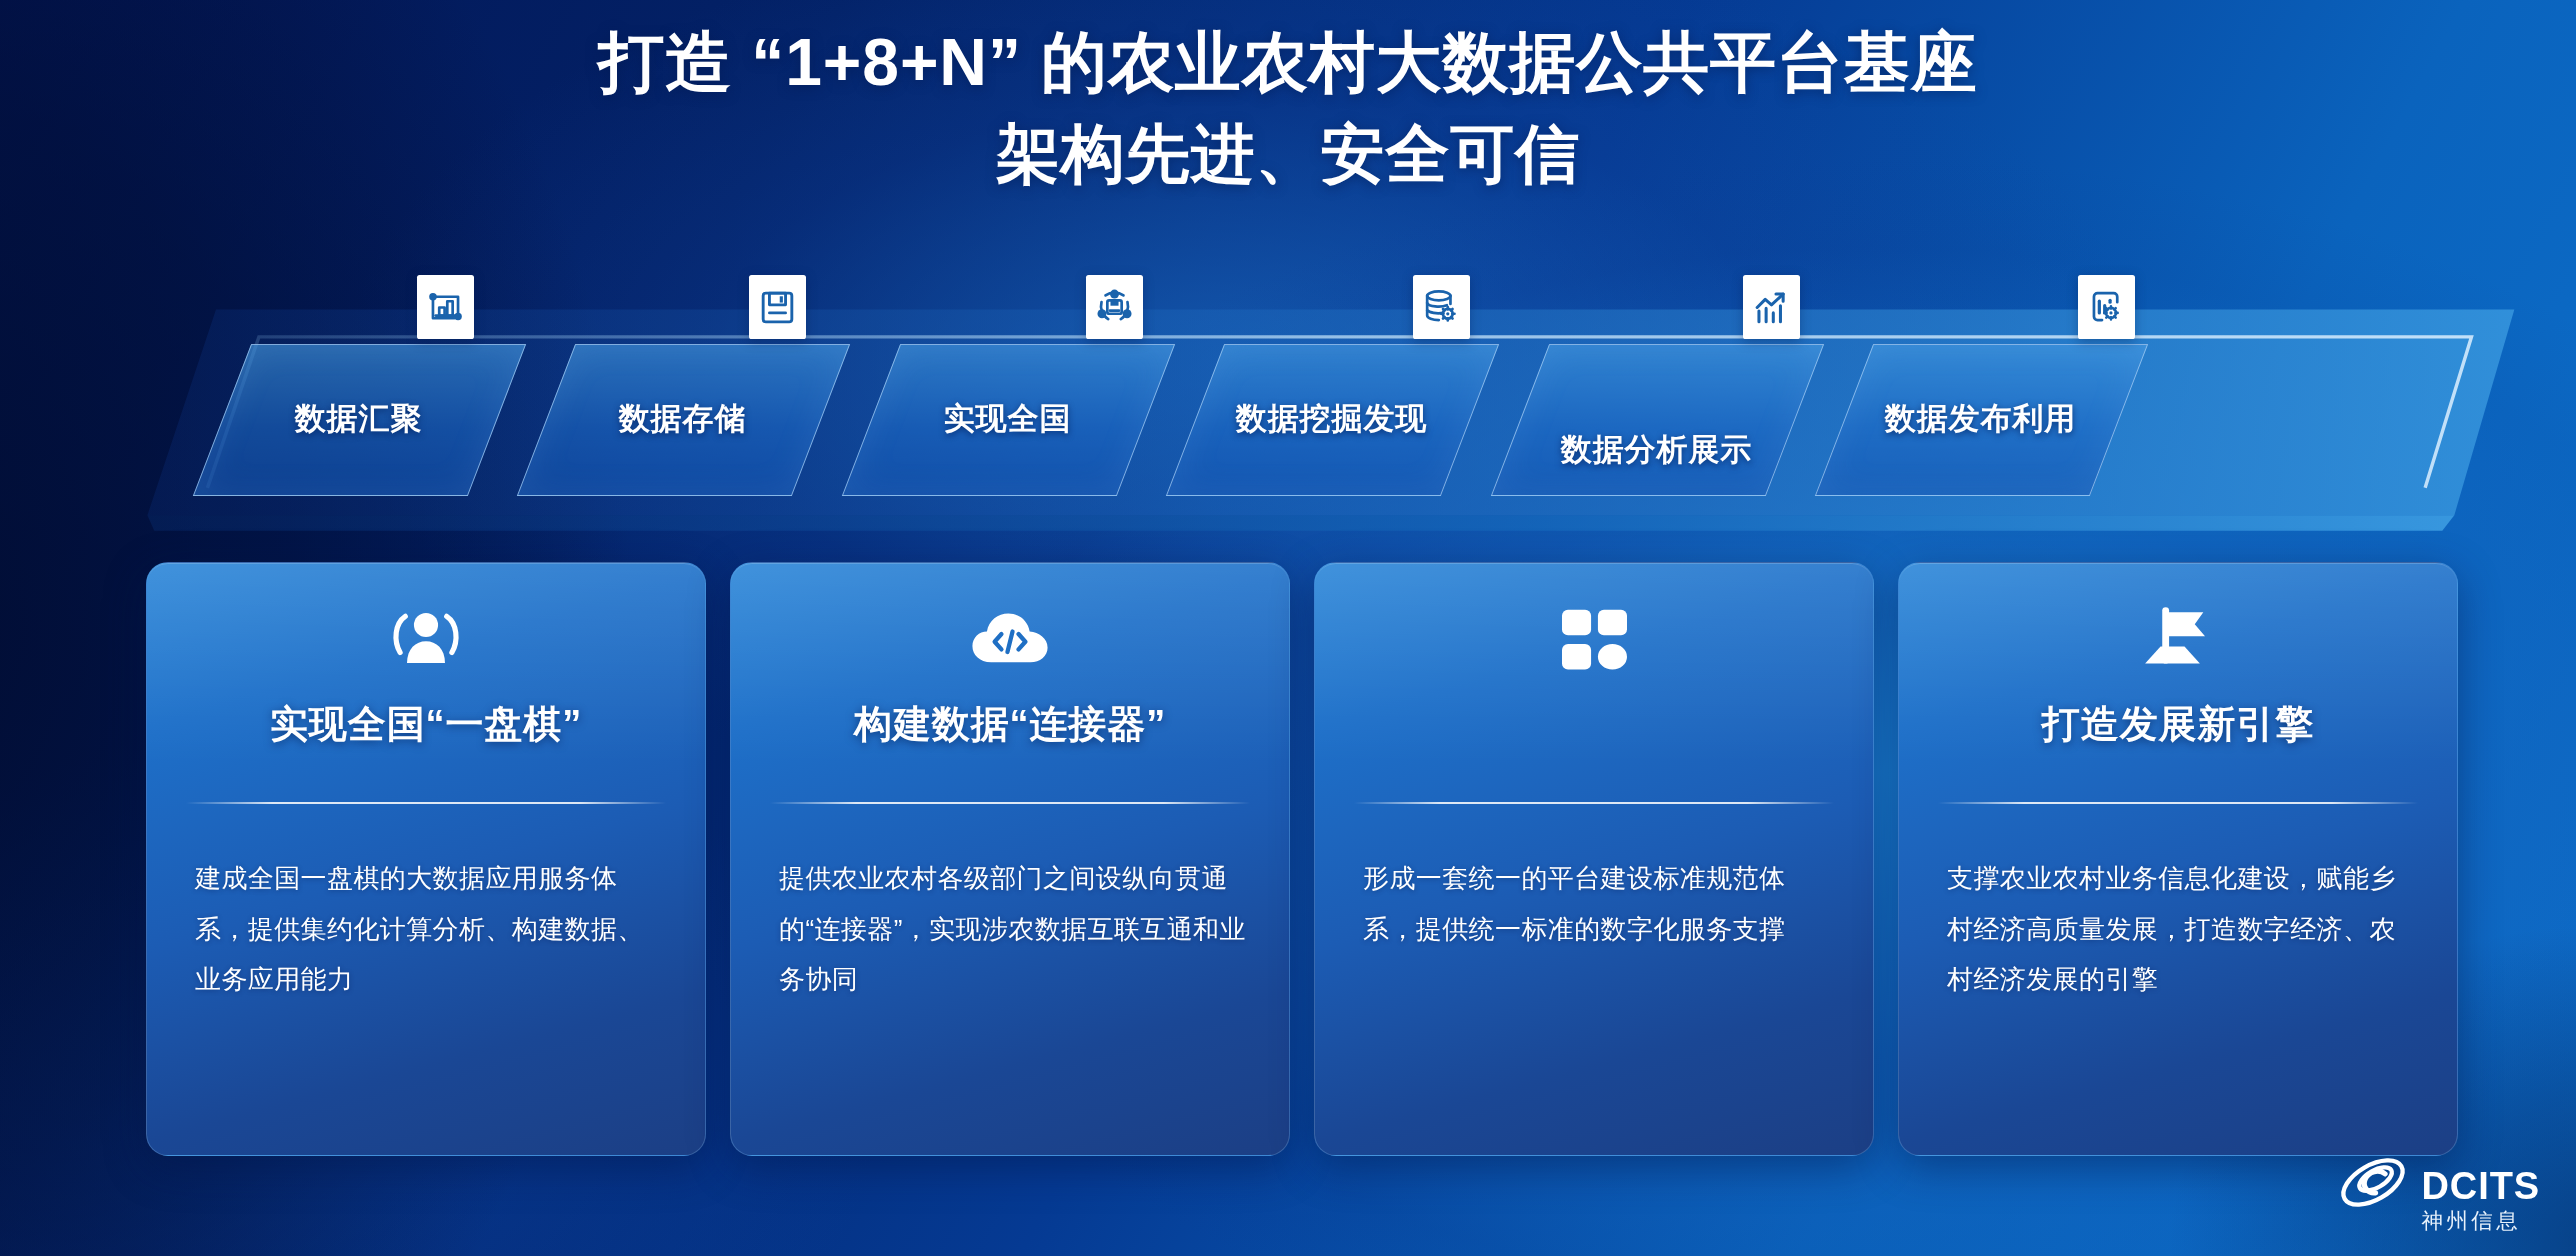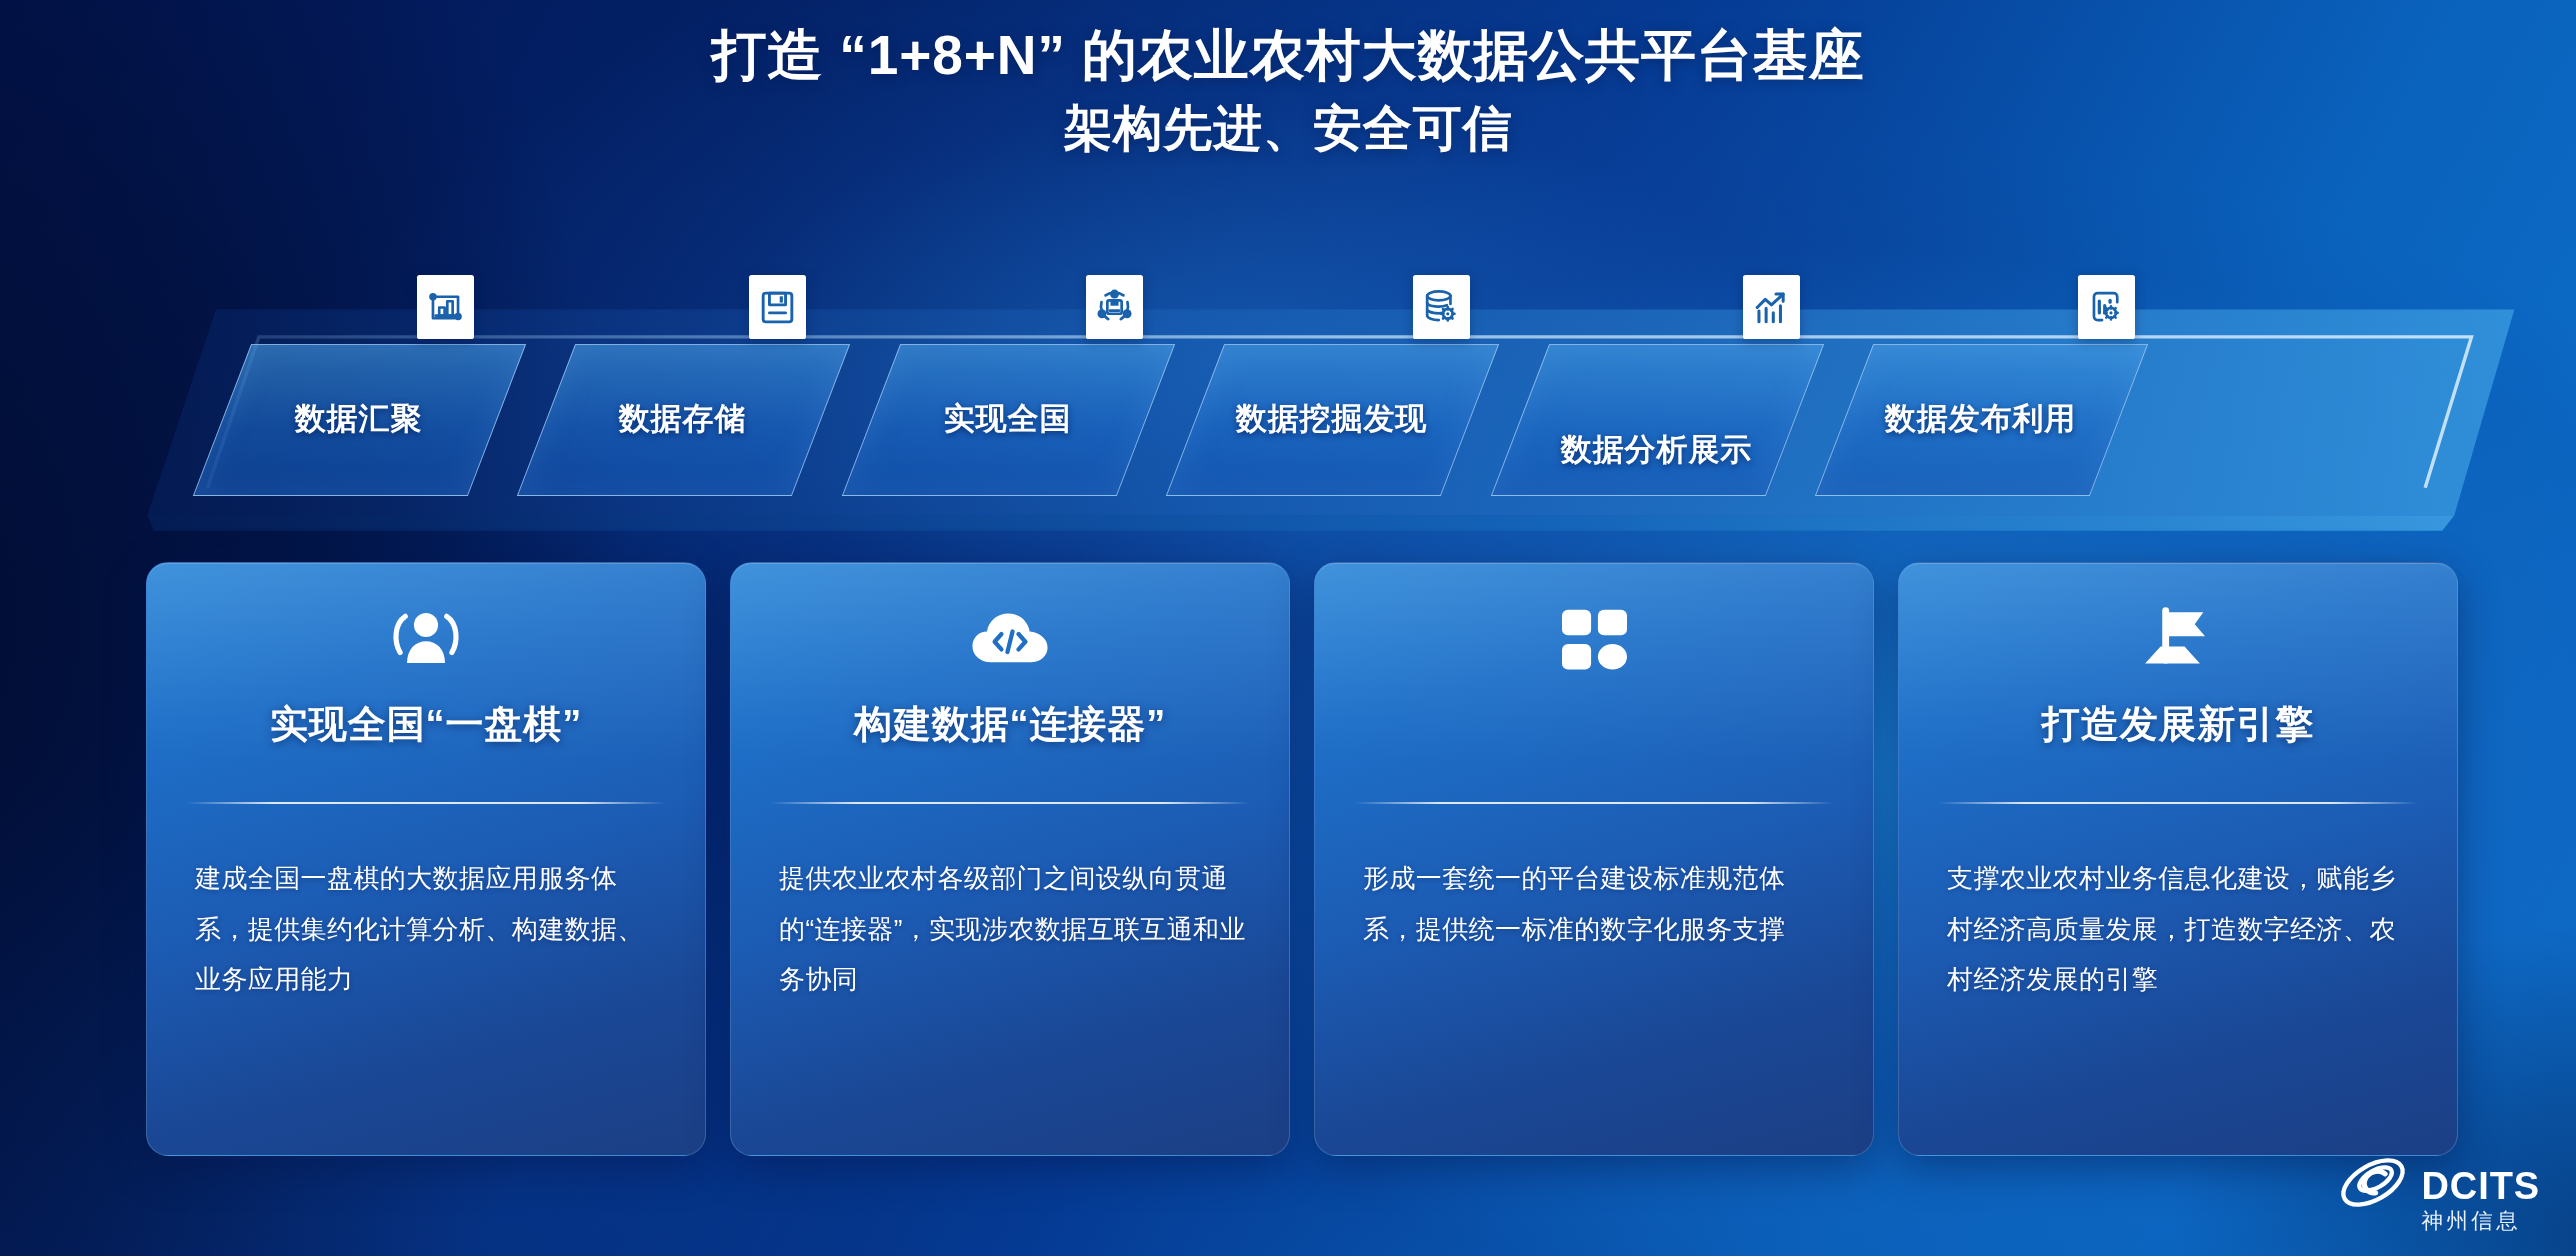--- a/index.html
+++ b/index.html
@@ -25,22 +25,22 @@
       radial-gradient(ellipse 601px 429px at 2619px 1245px, rgba(2,20,70,0.55) 0%, rgba(0,0,0,0) 75%);
   }
 
   
   .title-wrap{position:absolute;left:0;right:0;top:15.5px;text-align:center;z-index:6;}
   .title-line{
     color:#fff;font-weight:bold;letter-spacing:0.9px;
     text-shadow:0 1.7px 12px rgba(0,25,80,.55);
     line-height:1.42;
   }
-  .title-line.l1{font-size:55px;}
-  .title-line.l2{font-size:49px;}
+  .title-line.l1{font-size:66px;}
+  .title-line.l2{font-size:64px;}
 
   
   .platform{position:absolute;left:0;top:258px;width:2576px;height:283px;z-index:2;}
   .platform svg{display:block;}
 
   .tilerow{position:absolute;left:0;top:258px;width:2576px;height:283px;z-index:3;}
   .tile{
     position:absolute;top:86px;width:273px;height:150px;
     transform:skewX(-21deg);
     border:1.7px solid rgba(168,208,245,.75);

